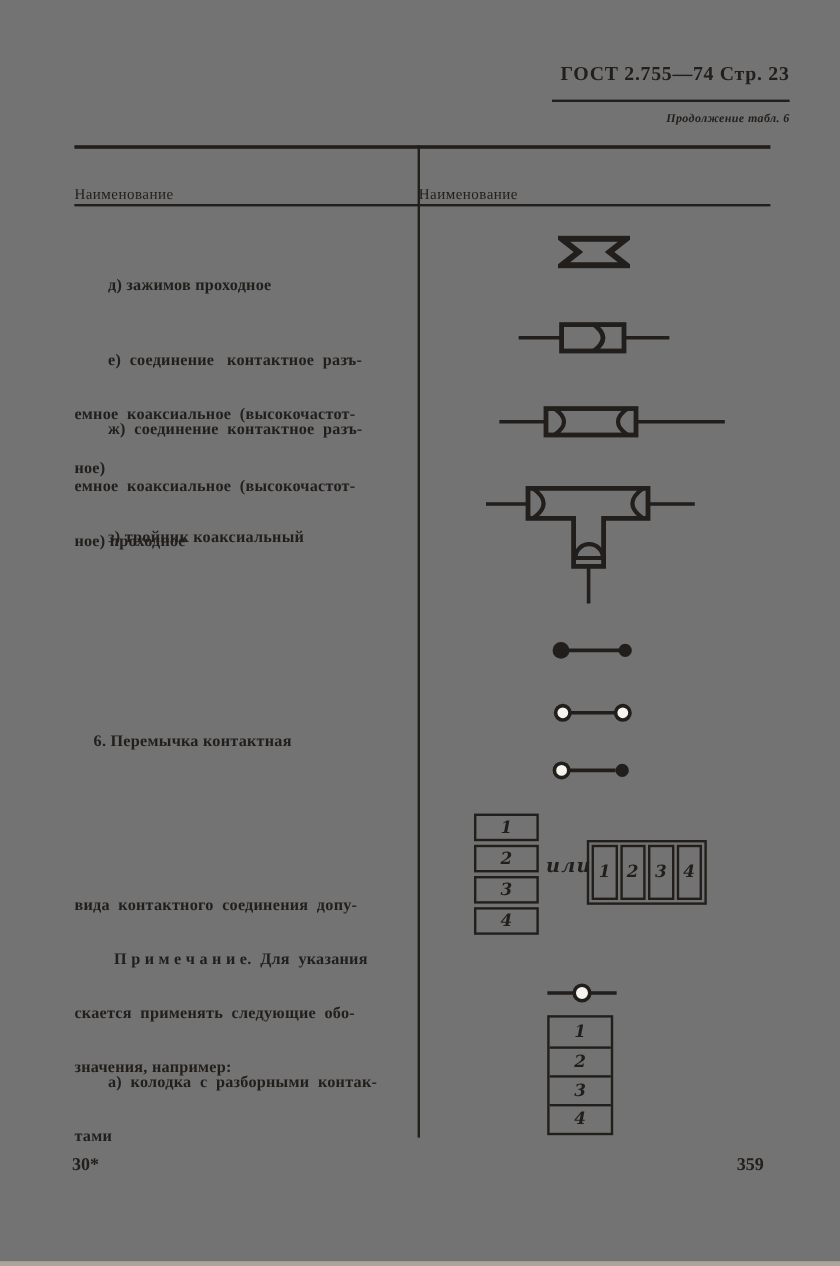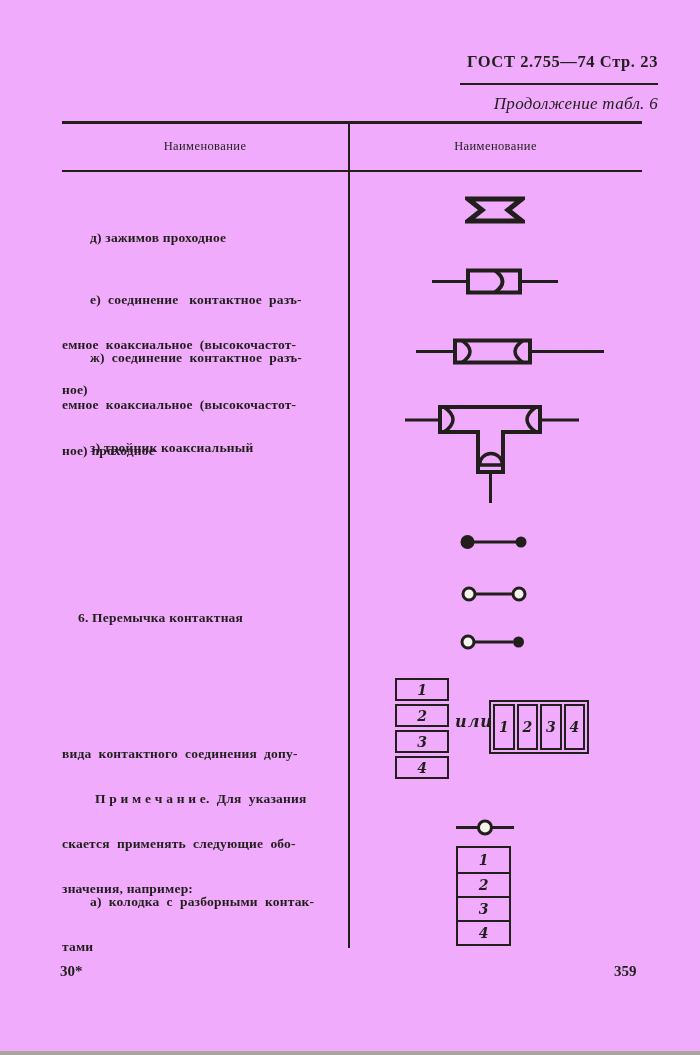--- a/index.html
+++ b/index.html
@@ -4,31 +4,31 @@
 <style>
   * { box-sizing: border-box; }
   html,body { margin:0; padding:0; }
   body {
     width:700px; height:1055px;
     background:#f6f4ef;
     font-family:"Liberation Serif", serif;
     color:#211e1b;
     overflow:hidden;
   }
-  .page { position:relative; width:700px; height:1055px; background:#f0abfc; }
+  .page { position:relative; width:700px; height:1055px; background:#737373; }
   .abs { position:absolute; }
   .txt { white-space:pre; font-size:13.5px; line-height:15px; font-weight:700; letter-spacing:0.2px; }
   .line { white-space:pre; }
   .pad1 { padding-left:28px; }
   .pad2 { padding-left:16px; }
   .pad3 { padding-left:33px; }
   .hdr-ref { font-size:16.5px; font-weight:700; letter-spacing:0.6px; text-align:right; }
-  .hdr-cont { font-size:17px; font-weight:400; font-style:italic; text-align:right; letter-spacing:0.3px; }
+  .hdr-cont { font-size:10px; font-weight:700; font-style:italic; text-align:right; letter-spacing:0.3px; }
   .rule { background:#211e1b; }
-  .colhead { font-size:12.5px; font-weight:400; text-align:center; letter-spacing:0.4px; }
+  .colhead { font-size:12.5px; font-weight:400; text-align:left; letter-spacing:0.4px;margin-top:16px; }
   .footer { font-size:15px; font-weight:600; }
   svg { display:block; }
   .stroke { stroke:#211e1b; fill:none; }
   .fillink { fill:#211e1b; stroke:none; }
   .openc { fill:#f6f4ef; stroke:#211e1b; }
   
   .tb-v { display:flex; flex-direction:column; gap:3px; width:54px; }
   .tb-v .cell { height:23px; border:2.5px solid #211e1b; display:flex; align-items:center; justify-content:center; }
   .tb-h { width:100px; height:54px; border:2.5px solid #211e1b; padding:2px; display:flex; gap:2px; }
   .tb-h .cell { flex:1; border:2px solid #211e1b; display:flex; align-items:center; justify-content:center; }

